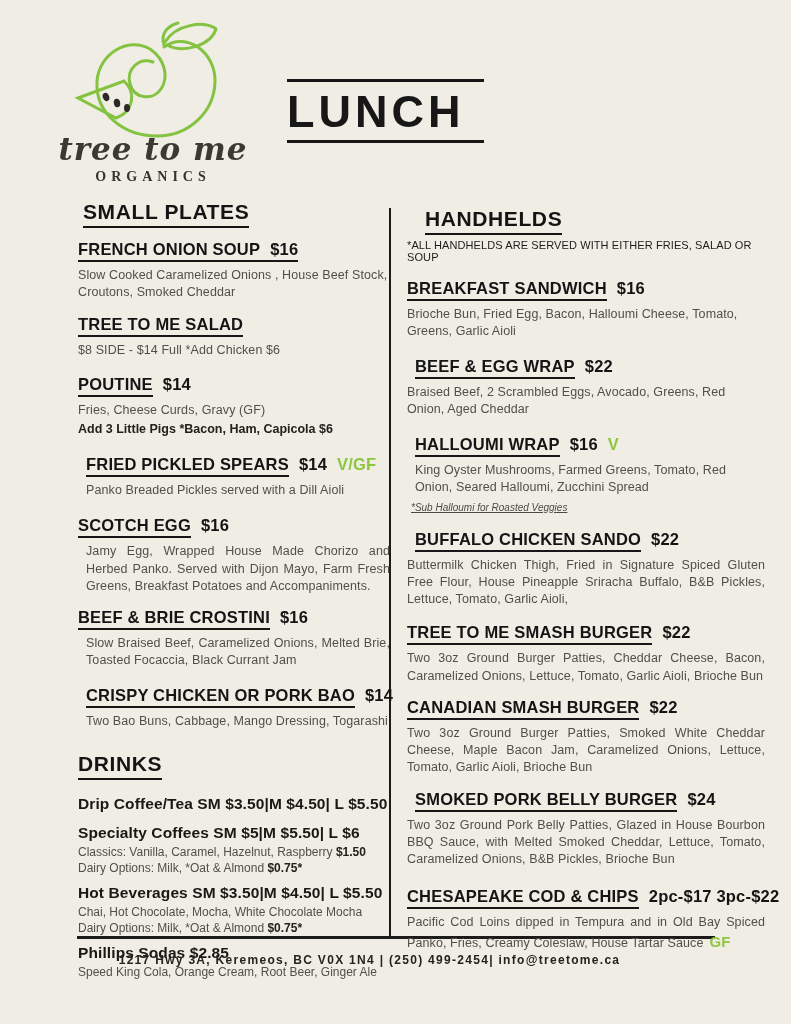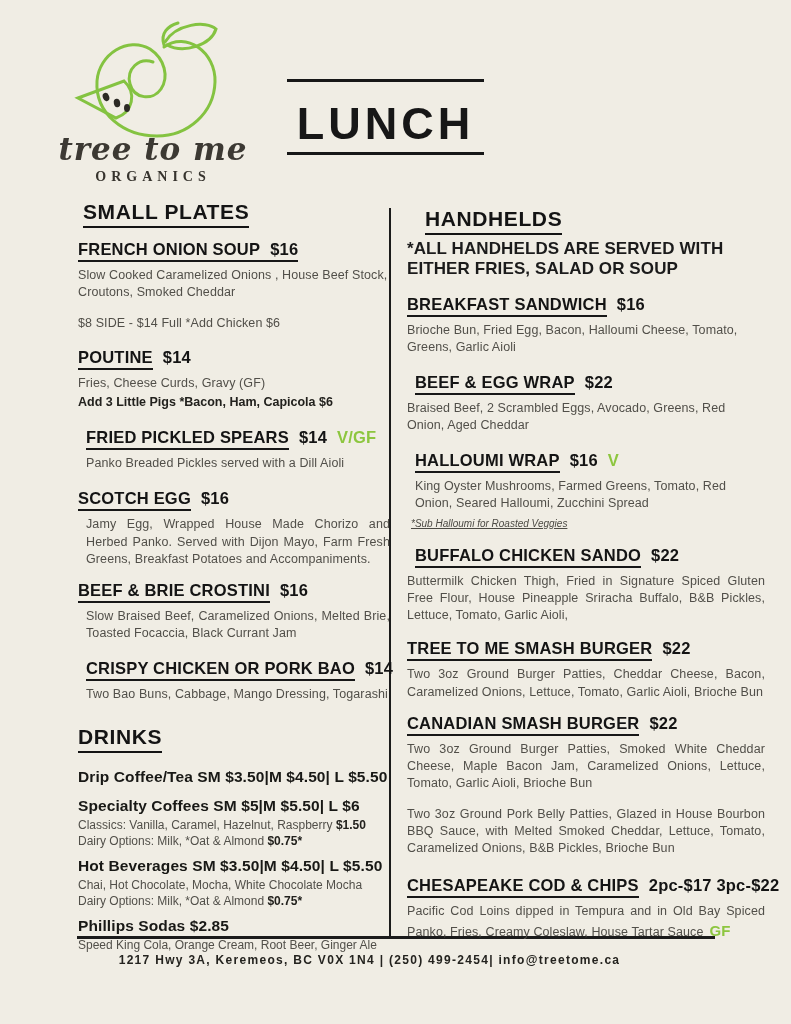--- a/index.html
+++ b/index.html
@@ -8,36 +8,36 @@
 
   
   .logo{position:absolute;left:58px;top:18px;width:190px;text-align:center;}
   .logo svg{display:block;margin:0 auto;}
   .logo-script{font-family:"DejaVu Serif",serif;font-style:italic;font-weight:bold;
                font-size:31px;color:#3c3933;line-height:1;margin-top:-6px;letter-spacing:1px;}
   .logo-sub{font-family:"Liberation Serif",serif;font-weight:bold;font-size:14px;
             letter-spacing:5px;color:#37342e;margin-top:4px;}
   .lunch-wrap{position:absolute;left:287px;top:79px;width:197px;
               border-top:3px solid #171717;border-bottom:3px solid #171717;
-              padding:19px 0 6px;text-align:center;}
+              padding:7px 0 6px;text-align:left;}
   .lunch-title{font-size:45px;font-weight:bold;letter-spacing:4px;color:#171717;line-height:1;}
 
   
   .col-left{position:absolute;left:78px;top:200px;width:312px;}
   .col-right{position:absolute;left:407px;top:207px;width:358px;}
   .vdivider{position:absolute;left:389px;top:208px;width:2px;height:728px;background:#1b1b1b;}
   .footer-line{position:absolute;left:77px;top:936px;width:638px;height:3px;background:#1b1b1b;}
   .footer-text{position:absolute;left:0;top:953px;width:739px;text-align:center;
                font-size:12px;font-weight:bold;letter-spacing:1.3px;color:#24231f;}
 
   
   .sec-head{display:inline-block;font-size:21px;font-weight:bold;letter-spacing:.6px;
             color:#141414;border-bottom:2.5px solid #141414;padding-bottom:2px;margin:0 0 12px;}
   .hh-head{margin-left:18px;margin-bottom:0;}
-  .hh-note{font-size:17px;font-weight:bold;color:#1b1b1b;margin:4px 0 16px;letter-spacing:.1px;}
+  .hh-note{font-size:11px;font-weight:normal;color:#1b1b1b;margin:4px 0 16px;letter-spacing:.1px;}
 
   
   .item{margin-bottom:13px;}
   .ihead{display:flex;align-items:baseline;gap:10px;white-space:nowrap;
          font-size:16.5px;font-weight:bold;color:#141414;letter-spacing:.2px;margin-bottom:5px;}
   .u{border-bottom:2px solid #171717;padding-bottom:1px;}
   .u-wrap{border-bottom:2px solid #171717;padding-bottom:1px;display:inline-flex;gap:10px;}
   .badge{color:#8dc63f;font-weight:bold;}
   .desc{font-size:12.5px;color:#514f49;line-height:1.38;margin:0;letter-spacing:.1px;}
   .desc.just{text-align:justify;}
@@ -90,20 +90,23 @@
       <div class="ihead">
           <span class="u-wrap">
             <span>FRENCH ONION SOUP</span>
             <span>$16</span>
           </span>
         </div>
       <p class="desc">Slow Cooked Caramelized Onions , House Beef Stock, Croutons, Smoked Cheddar</p>
     </div>
 
     <div class="item">
+      <div class="ihead">
+          <span class="u">TREE TO ME SALAD</span>
+        </div>
       <p class="desc">$8 SIDE - $14 Full *Add Chicken $6</p>
     </div>
 
     <div class="item" style="margin-top:16px;">
       <div class="ihead">
           <span class="u">POUTINE</span>
           <span>$14</span>
         </div>
       <p class="desc">Fries, Cheese Curds, Gravy (GF)</p>
       <p class="desc-bold">Add 3 Little Pigs *Bacon, Ham, Capicola $6</p>
@@ -216,20 +219,24 @@
 
     <div class="item">
       <div class="ihead">
           <span class="u">CANADIAN SMASH BURGER</span>
           <span>$22</span>
         </div>
       <p class="desc just">Two 3oz Ground Burger Patties, Smoked White Cheddar Cheese, Maple Bacon Jam, Caramelized Onions, Lettuce, Tomato, Garlic Aioli, Brioche Bun</p>
     </div>
 
     <div class="item">
+      <div class="ihead indent">
+          <span class="u">SMOKED PORK BELLY BURGER</span>
+          <span>$24</span>
+        </div>
       <p class="desc just">Two 3oz Ground Pork Belly Patties, Glazed in House Bourbon BBQ Sauce, with Melted Smoked Cheddar, Lettuce, Tomato, Caramelized Onions, B&amp;B Pickles, Brioche Bun</p>
     </div>
 
     <div class="item" style="margin-top:19px;">
       <div class="ihead">
           <span class="u">CHESAPEAKE COD &amp; CHIPS</span>
           <span>2pc-$17 3pc-$22</span>
         </div>
       <p class="desc just"><span>Pacific Cod Loins dipped in Tempura and in Old Bay Spiced Panko, Fries, Creamy Coleslaw, House Tartar Sauce</span><span class="badge-inline">GF</span></p>
     </div>

